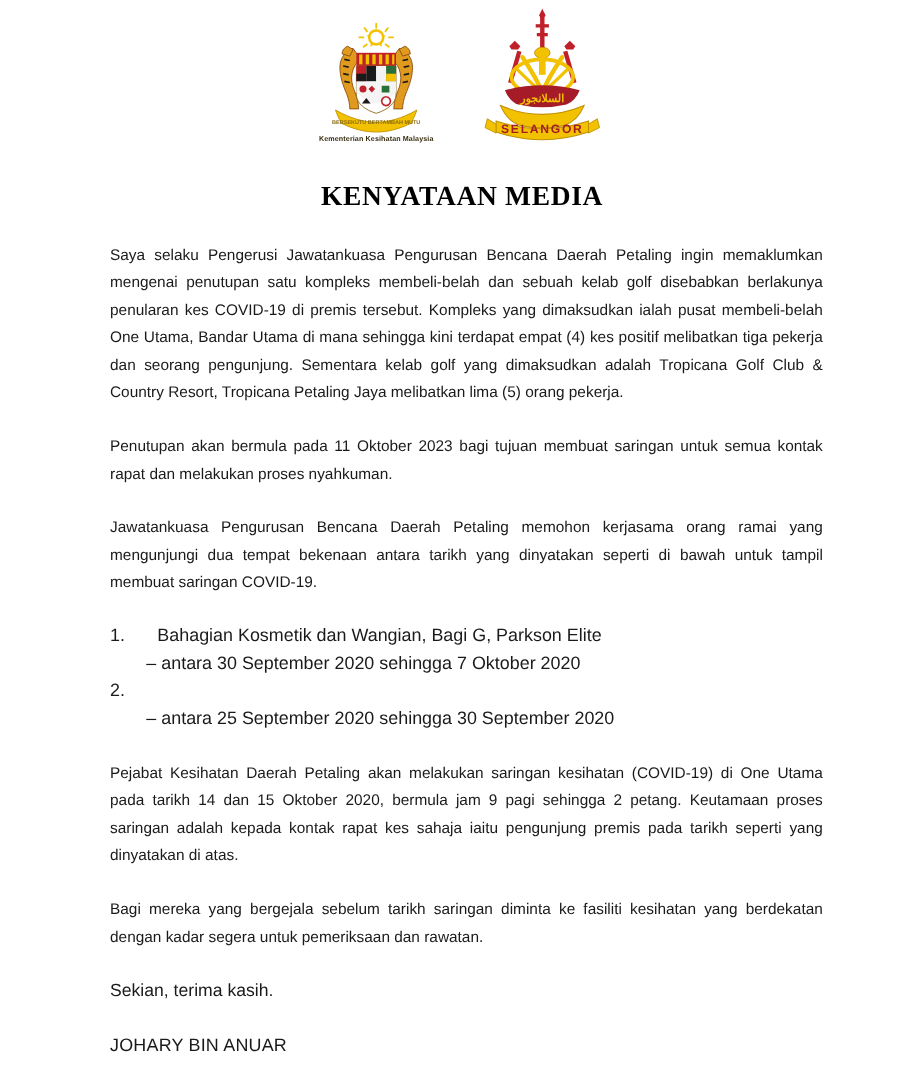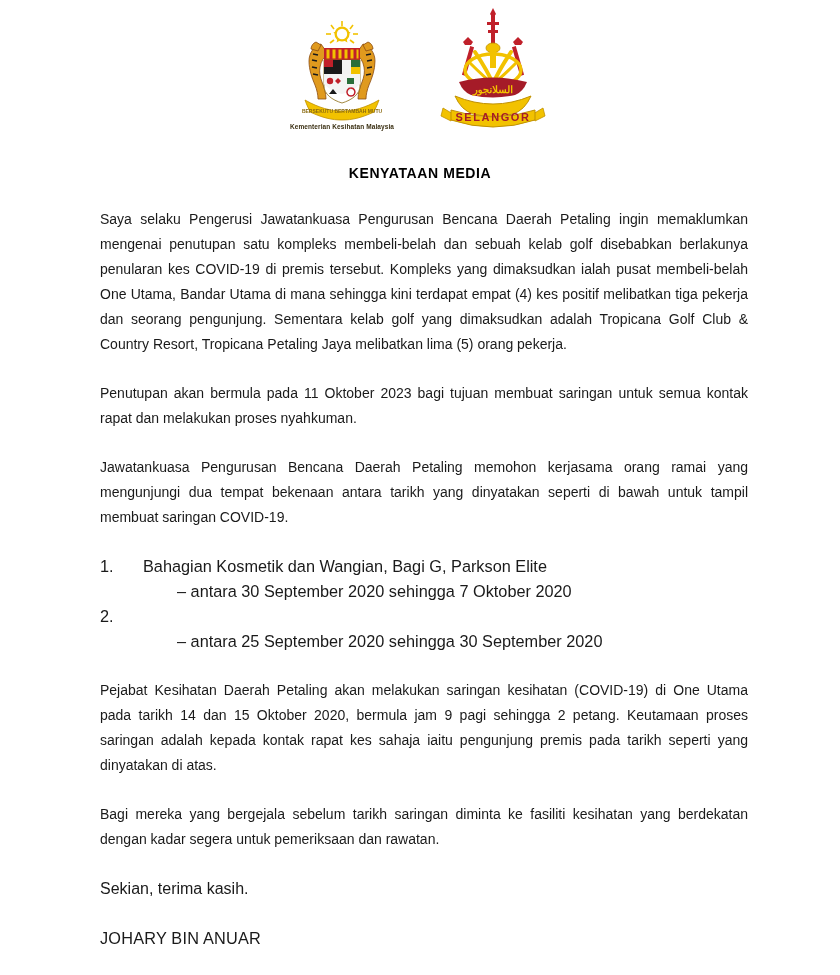--- a/index.html
+++ b/index.html
@@ -36,25 +36,26 @@
     font-weight: bold;
     color: #3a2f12;
     letter-spacing: 0.1px;
     margin-top: 1px;
     white-space: nowrap;
   }
 
   
   .doc-title {
     text-align: center;
-    font-size: 14px;
+    font-size: 25px;
     font-weight: bold;
     letter-spacing: 0.6px;
     margin-top: 35px;
     color: #000;
+    font-family: Liberation Serif, serif;
   }
 
   
   .doc-body {
     margin: 0 92px 0 100px;
     padding-top: 26px;
   }
   p.para {
     margin: 0 0 24px 0;
     font-size: 14px;
@@ -75,21 +76,21 @@
     line-height: 25px;
   }
   .venue-head {
     display: flex;
   }
   .venue-num {
     width: 43px;
     flex: 0 0 43px;
   }
   .venue-sub {
-    margin-left: 77px;
+    margin-left: 33px;
   }
 
   
   .closing {
     font-size: 16px;
     line-height: 25px;
     margin: 0 0 25px 0;
   }
   .signature {
     font-size: 16.3px;

